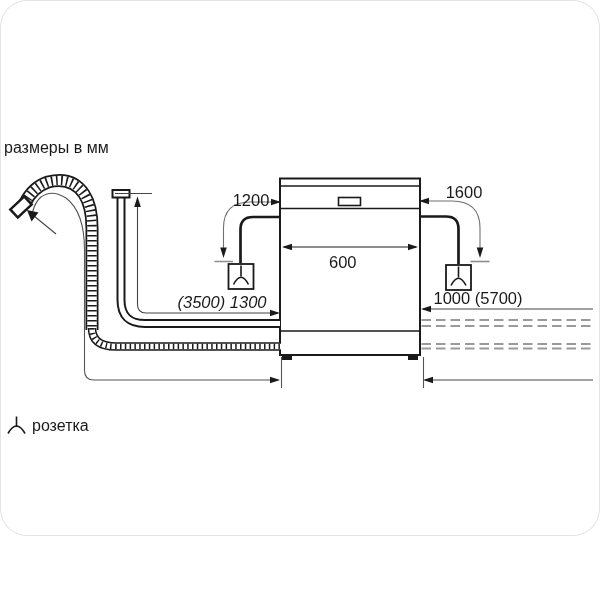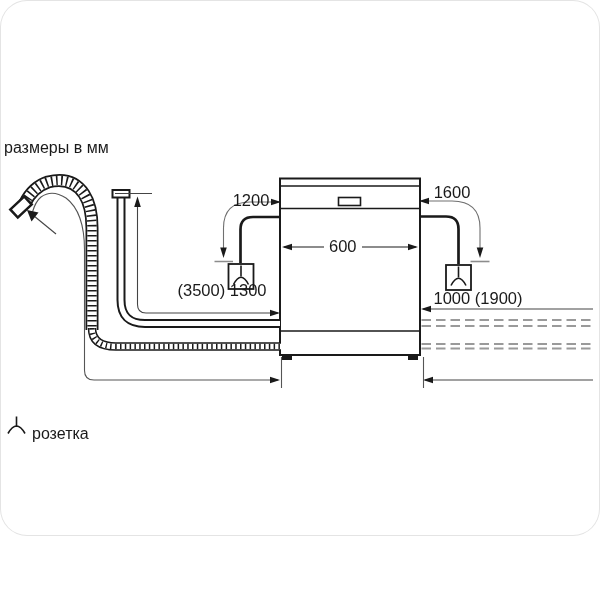--- a/index.html
+++ b/index.html
@@ -8,22 +8,22 @@
     font-family:"Liberation Sans",sans-serif;color:#1a1a1a;
     box-shadow:inset 0 0 0 1px #e4e4e4;
     border-radius:27px;
   }
   #diagram-svg{position:absolute;left:0;top:0;}
   .lbl{
     position:absolute;font-size:16.5px;line-height:1.05;color:#1a1a1a;
     white-space:nowrap;text-align:center;
   }
   .title{position:absolute;left:4px;top:139px;font-size:16px;color:#1a1a1a;}
-  .legend-row{position:absolute;font-size:16px;color:#1a1a1a;white-space:nowrap;margin-top:8px;}
-  .dim-600{background:#fff;padding:0 5px;}
+  .legend-row{position:absolute;font-size:16px;color:#1a1a1a;white-space:nowrap;}
+  .dim-600{background:#fff;padding:0 5px;margin-top:16px;}
 </style>
 </head>
 <body>
 
 <div id="page">
 
   <svg id="diagram-svg" width="600" height="600" viewBox="0 0 600 600">
 
     <g>
       <rect x="280" y="178.5" width="140" height="176.5" fill="#fff" stroke="#1a1a1a" stroke-width="2"></rect>
@@ -128,26 +128,26 @@
     <g>
       <line x1="16.5" y1="416.5" x2="16.5" y2="427" stroke="#1a1a1a" stroke-width="1.6"></line>
       <path d="M 8 433.5 Q 16.5 418.5 25 433.5" fill="none" stroke="#1a1a1a" stroke-width="1.6"></path>
     </g>
   </svg>
 
   <div class="title">размеры в мм</div>
 
   <div class="lbl" style="left:226px;top:192px;width:50px;">1200</div>
 
-  <div class="lbl" style="left:427px;top:184px;width:50px;">1600</div>
+  <div class="lbl" style="left:439px;top:184px;width:50px;">1600</div>
 
   <div class="lbl dim-600" style="left:324px;top:238px;">600</div>
 
-  <div class="lbl" style="left:168px;top:282px;width:108px;">(3500) 1300</div>
+  <div class="lbl" style="left:168px;top:294px;width:108px;font-style:italic;">(3500) 1300</div>
 
-  <div class="lbl" style="left:423px;top:290px;width:110px;">1000 (1900)</div>
+  <div class="lbl" style="left:423px;top:290px;width:110px;">1000 (5700)</div>
 
 
 
   <div class="legend-row" style="left:32px;top:417px;">розетка</div>
 
 
 </div>
 
 </body></html>

